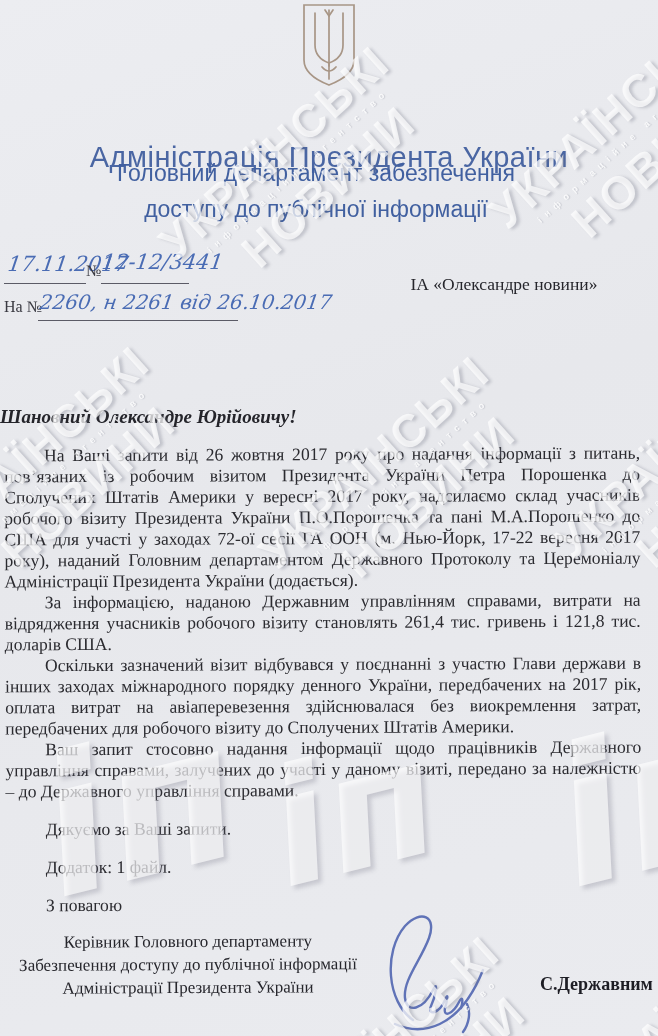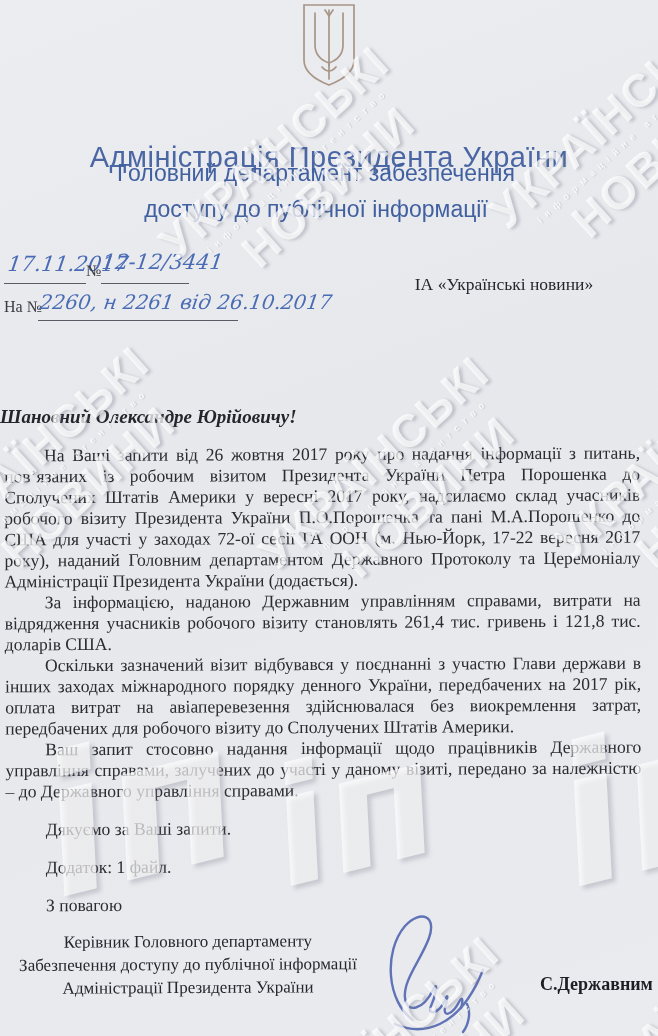--- a/index.html
+++ b/index.html
@@ -127,21 +127,21 @@
   <div class="ref-date hand">17.11.2017</div>
   <div class="ref-no-label">№</div>
   <div class="ref-number hand">12-12/3441</div>
   <div class="ref-underline u1"></div>
   <div class="ref-underline u2"></div>
   <div class="ref-reply-label">На №</div>
   <div class="ref-reply hand">2260, н 2261 від 26.10.2017</div>
   <div class="ref-underline u3"></div>
 
   <div class="recipient">
-    <div>ІА «Українські новини»</div>
+    <div>ІА «Олександре новини»</div>
   </div>
 
   <div class="salutation">Шановний Олександре Юрійовичу!</div>
 
   <div class="body-text">
     <p>На Ваші запити від 26 жовтня 2017 року про надання інформації з питань, пов’язаних із робочим візитом Президента України Петра Порошенка до Сполучених Штатів Америки у вересні 2017 року, надсилаємо склад учасників робочого візиту Президента України П.О.Порошенка та пані М.А.Порошенко до США для участі у заходах 72-ої сесії ГА ООН (м. Нью-Йорк, 17-22 вересня 2017 року), наданий Головним департаментом Державного Протоколу та Церемоніалу Адміністрації Президента України (додається).</p>
     <p>За інформацією, наданою Державним управлінням справами, витрати на відрядження учасників робочого візиту становлять 261,4 тис. гривень і 121,8 тис. доларів США.</p>
     <p>Оскільки зазначений візит відбувався у поєднанні з участю Глави держави в інших заходах міжнародного порядку денного України, передбачених на 2017 рік, оплата витрат на авіаперевезення здійснювалася без виокремлення затрат, передбачених для робочого візиту до Сполучених Штатів Америки.</p>
     <p>Ваш запит стосовно надання інформації щодо працівників Державного управління справами, залучених до участі у даному візиті, передано за належністю – до Державного управління справами.</p>
     <p class="spaced">Дякуємо за Ваші запити.</p>

